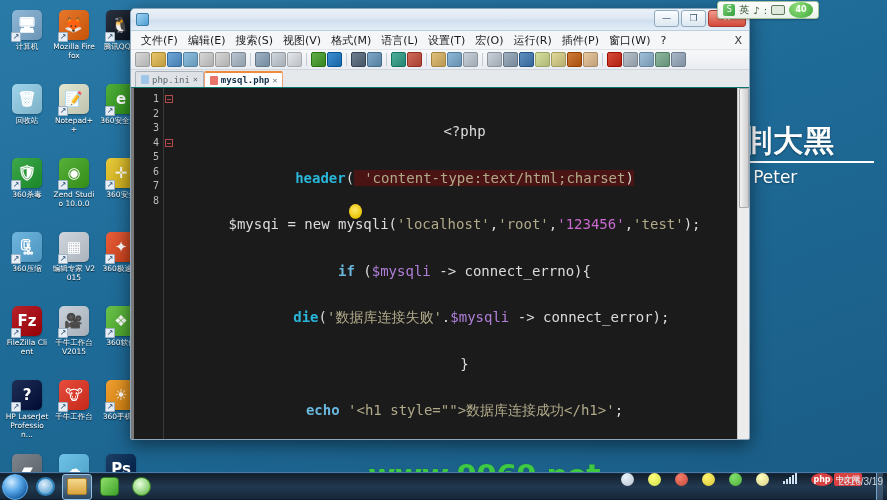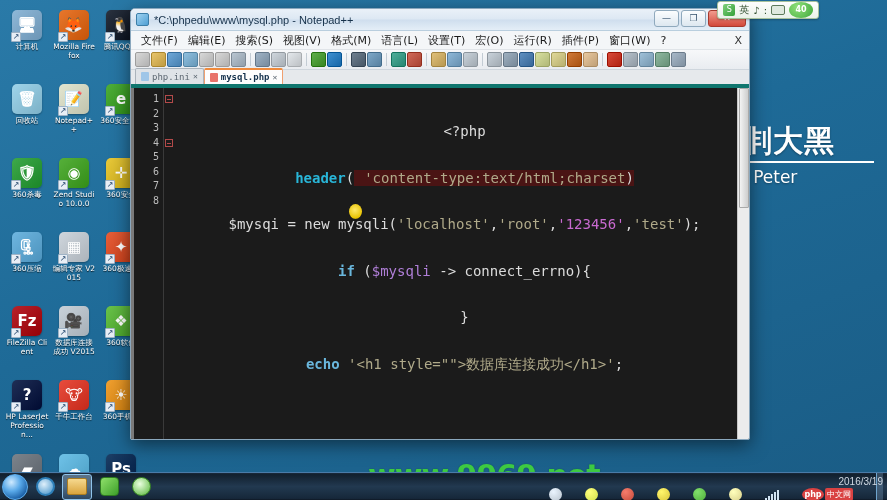--- a/index.html
+++ b/index.html
@@ -138,21 +138,21 @@
     display: flex; align-items: center; padding-left: 4px; gap: 1px;
   }
   .tbi {
     width: 15px; height: 15px; border-radius: 2px; position: relative;
     display: inline-block;
   }
   .tbsep { width: 1px; height: 13px; background: #c3ccd4; margin: 0 3px; }
 
   #npp-tabs {
     height: 18px; background: #e6e9ec;
-    border-bottom: 4px solid #0f766e;
+    border-bottom: 1px solid #0f766e;
     display: flex; align-items: flex-end; padding-left: 4px;
   }
   .tab {
     display: flex; align-items: center; gap: 3px;
     height: 16px; padding: 0 5px;
     font-size: 9px; color: #5b6670;
     background: #dfe3e7;
     border: 1px solid #aab3bb; border-bottom: none;
     border-radius: 2px 2px 0 0;
     font-family: "DejaVu Sans Mono", monospace;
@@ -385,21 +385,21 @@
     width: 19px; height: 19px; border-radius: 4px;
     background: linear-gradient(135deg,#8fe06a,#3da02a);
     border: 1px solid #2e7a20;
   }
   .q-360 {
     width: 19px; height: 19px; border-radius: 50%;
     background: radial-gradient(circle at 40% 35%,#eaffe0,#55b437);
     border: 1px solid #3c8c25;
   }
   #tray {
-    margin-left: auto; display: flex; align-items: flex-end; gap: 23px;
+    margin-left: auto; display: flex; align-items: flex-start; gap: 14px;
     padding-right: 4px; height: 28px;
   }
   .tray-ico {
     width: 13px; height: 13px; border-radius: 50%;
     flex-shrink: 0;
   }
   #tray-bars { display: flex; align-items: flex-end; gap: 1px; height: 11px; }
   #tray-bars i { width: 2px; background: #cfe2f2; display: block; }
   #php-badge {
     display: flex; align-items: center; gap: 1px;
@@ -525,21 +525,21 @@
           <span class="inner">Fz</span>
         </span>
         <span class="shortcut">↗</span>
         <div class="lbl">FileZilla Client</div>
       </div>
       <div class="dicon">
         <span class="glyph" style="background: linear-gradient(135deg, rgb(201, 210, 218), rgb(166, 175, 183));">
           <span class="inner">🎥</span>
         </span>
         <span class="shortcut">↗</span>
-        <div class="lbl">数据库连接成功 V2015</div>
+        <div class="lbl">千牛工作台 V2015</div>
       </div>
       <div class="dicon">
         <span class="glyph" style="background: linear-gradient(135deg, rgb(105, 194, 74), rgb(70, 159, 39));">
           <span class="inner">❖</span>
         </span>
         <span class="shortcut">↗</span>
         <div class="lbl">360软件</div>
       </div>
       <div class="dicon">
         <span class="glyph" style="background: linear-gradient(135deg, rgb(31, 46, 85), rgb(0, 11, 50));">
@@ -582,21 +582,20 @@
         </span>
         <span class="shortcut">↗</span>
         <div class="lbl">Adobe Photosh...</div>
       </div>
     </div>
 
   <div id="npp">
 
     <div id="npp-titlebar">
       <div id="npp-app-icon"></div>
-      <div id="npp-title-text">*C:\phpedu\www\mysql.php - Notepad++</div>
       <div class="wbtns">
         <div class="wbtn">—</div>
         <div class="wbtn">❐</div>
         <div class="wbtn close">✕</div>
       </div>
     </div>
 
     <div id="npp-menubar">
       <span class="menu-item">文件(F)</span>
         <span class="menu-item">编辑(E)</span>
@@ -690,20 +689,21 @@
         <div></div>
         <div></div>
         <div></div>
         <div></div>
       </div>
       <div id="code">
         <div class="ln"><span class="k-tag">&lt;?php</span></div>
         <div class="ln"><span class="k-fn">header</span><span class="k-punc">(</span><span class="hl-bad"><span class="k-str">'content-type:text/html;charset</span><span class="k-punc">)</span></span></div>
         <div class="ln"><span class="k-op">$mysqi = new mysqli(</span><span class="k-str">'localhost'</span><span class="k-op">,</span><span class="k-str">'root'</span><span class="k-op">,</span><span class="k-num">'123456'</span><span class="k-op">,</span><span class="k-str">'test'</span><span class="k-op">);</span></div>
         <div class="ln"><span class="k-kw">if</span><span class="k-op"> (</span><span class="k-var">$mysqli</span><span class="k-op"> -&gt; connect_errno){</span></div>
+        <div class="ln"><span class="k-op">    </span><span class="k-fn">die</span><span class="k-op">(</span><span class="k-str">'数据库连接失败'</span><span class="k-op">.</span><span class="k-var">$mysqli</span><span class="k-op"> -&gt; connect_error);</span></div>
         <div class="ln"><span class="k-op">}</span></div>
         <div class="ln"><span class="k-kw">echo</span><span class="k-op"> </span><span class="k-str">'&lt;h1 style=""&gt;数据库连接成功&lt;/h1&gt;'</span><span class="k-op">;</span></div>
         <div class="ln"></div>
         <div id="mouse-cursor"></div>
       </div>
       <div id="editor-scrollbar-v">
         <div class="thumb"></div>
       </div>
     </div>
 

